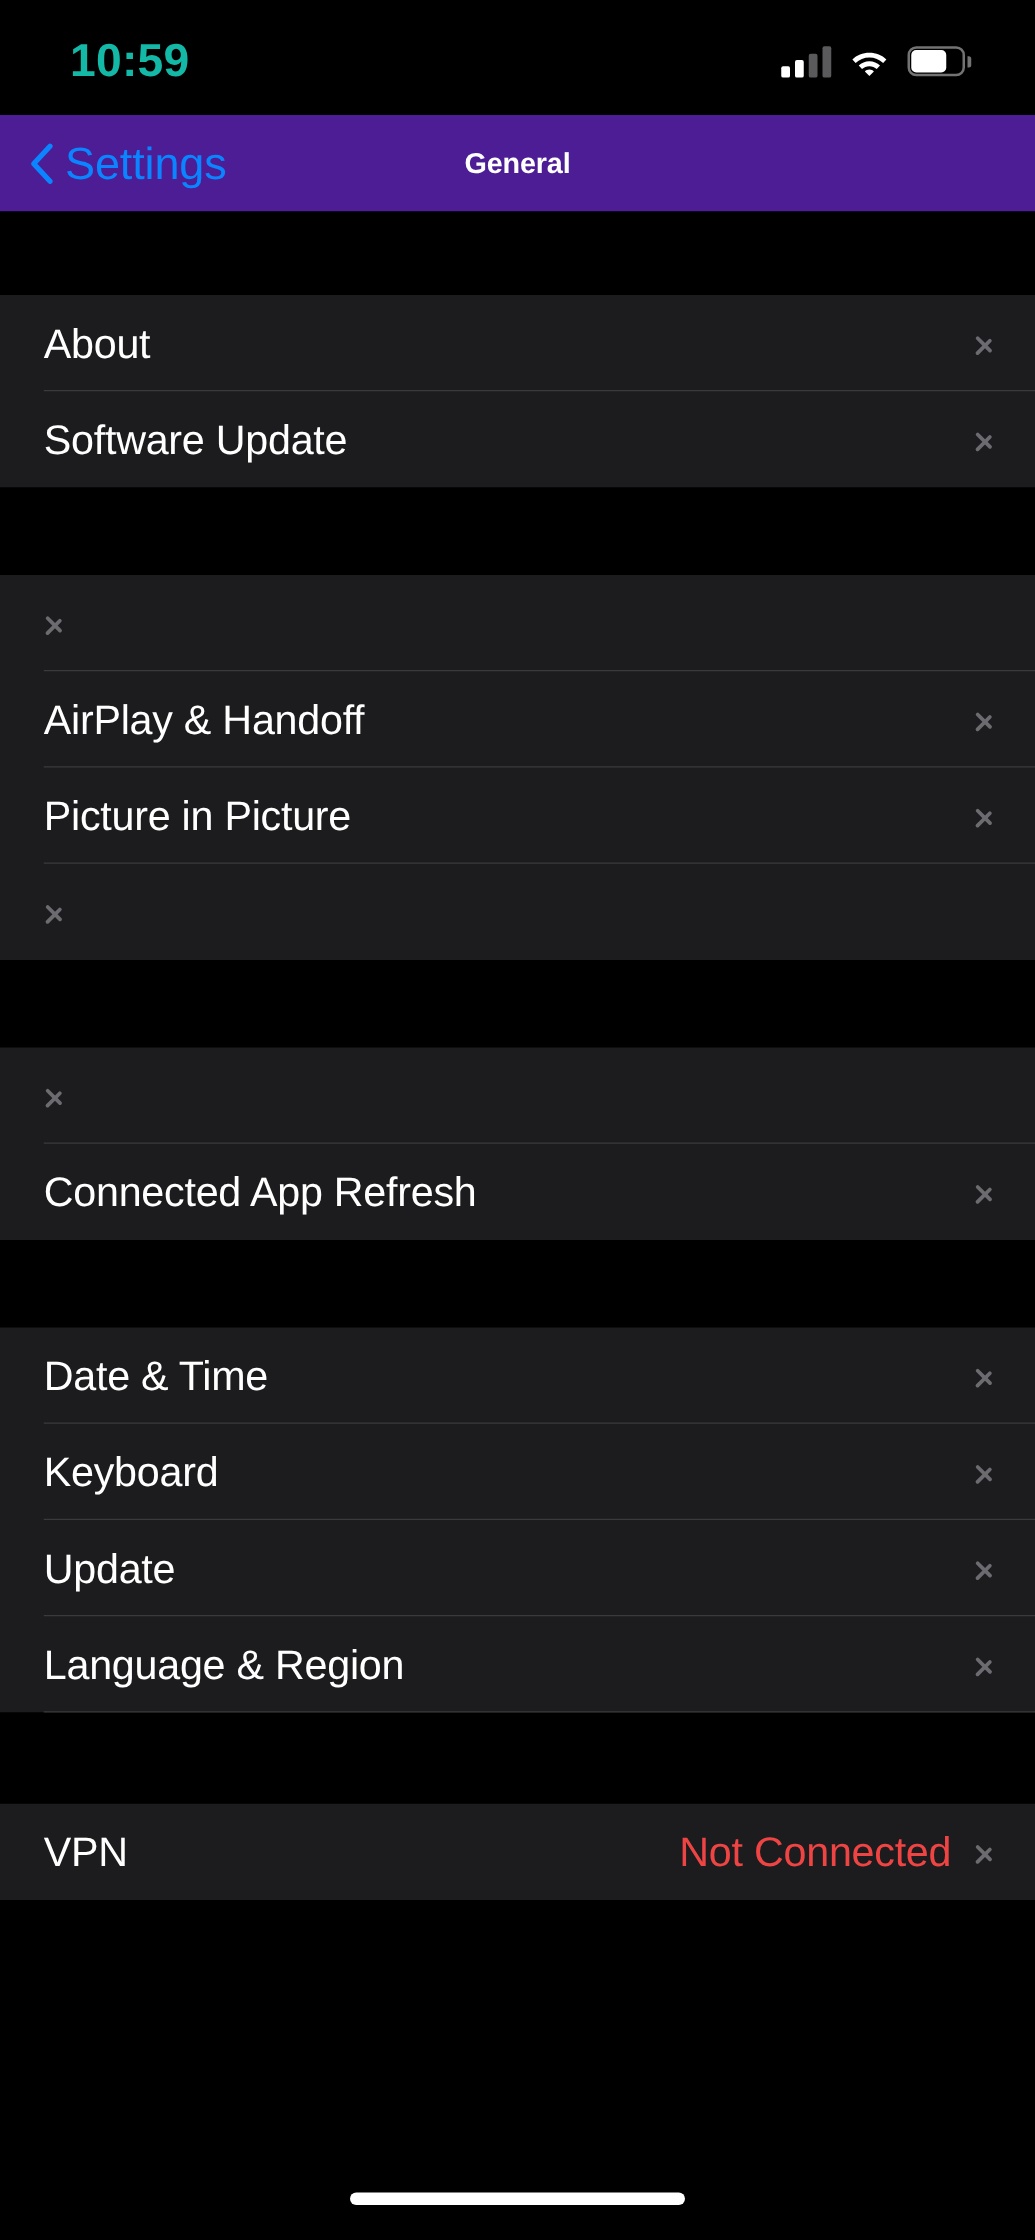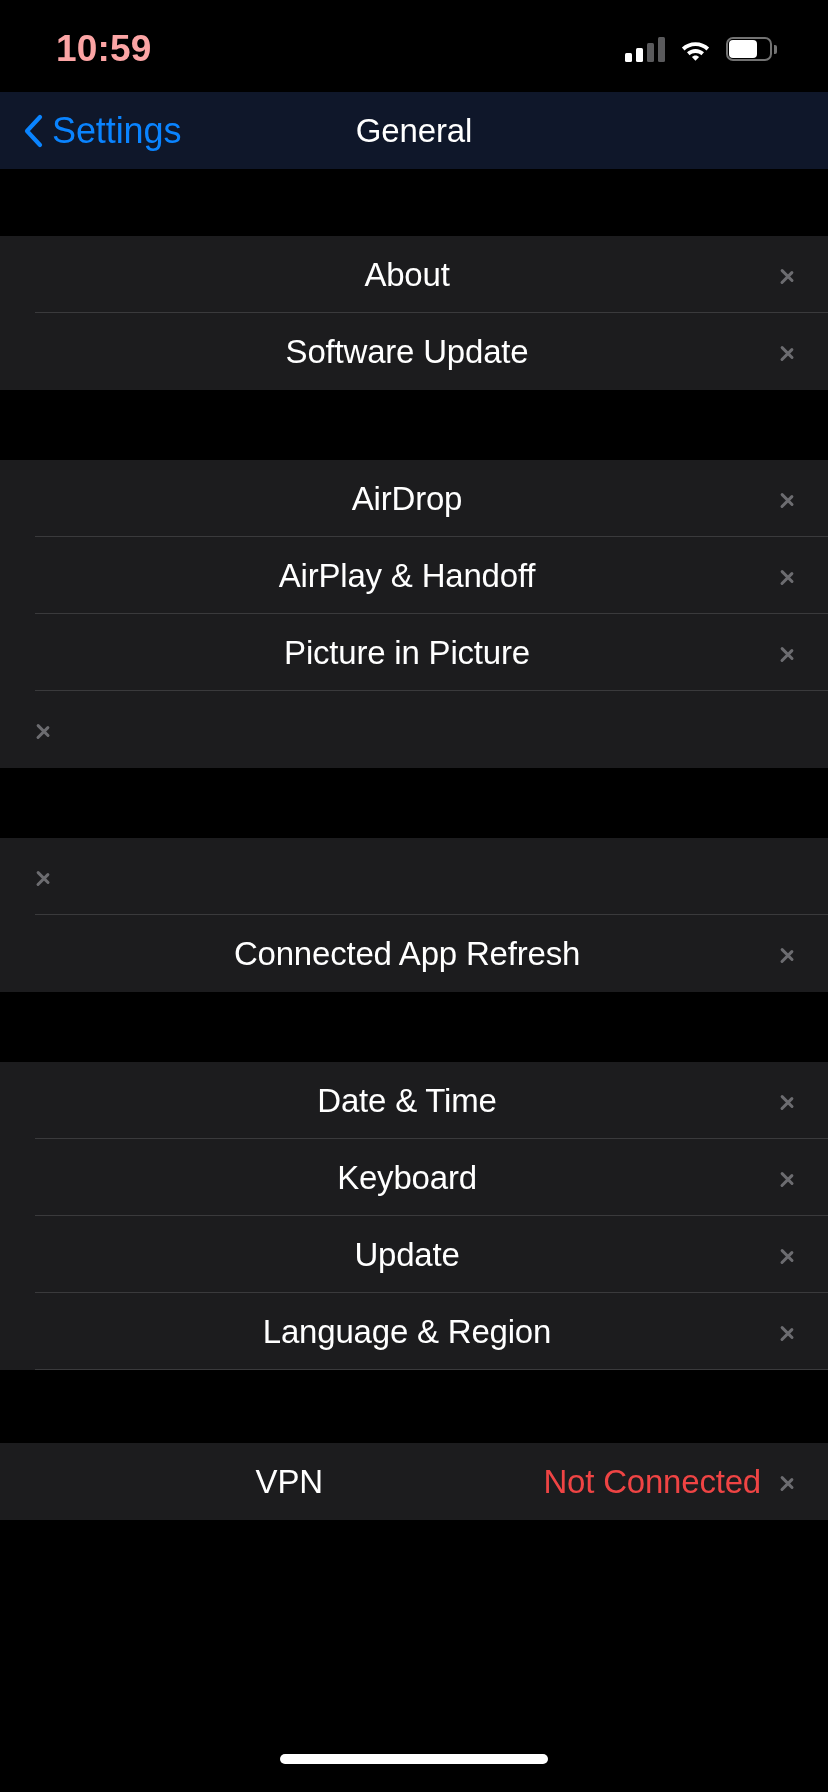--- a/index.html
+++ b/index.html
@@ -11,21 +11,21 @@
   }
   .phone { position:relative; width:828px; height:1792px; background:#000; }
 
   
   .statusbar {
     position:relative; height:92px; width:100%;
     display:flex; align-items:center; justify-content:space-between;
     padding:0 56px 0 56px;
   }
   .sb-time {
-    color:#fca5a5; font-size:37px; font-weight:600; letter-spacing:0.2px;
+    color:#14b8a6; font-size:37px; font-weight:600; letter-spacing:0.2px;
     margin-top:6px;
   }
   .sb-right { display:flex; align-items:center; gap:14px; margin-top:6px; }
 
   .signal { display:flex; align-items:flex-end; gap:4px; height:25px; }
   .signal i { display:block; width:7px; border-radius:1.5px; background:#fff; }
   .signal i.b1 { height:9px; }
   .signal i.b2 { height:14px; }
   .signal i.b3 { height:19px; background:#5a5a5c; }
   .signal i.b4 { height:25px; background:#5a5a5c; }
@@ -42,35 +42,35 @@
     width:28px; background:#fff; border-radius:4px;
   }
   .battery .nub {
     position:absolute; right:-5px; top:8px; width:3px; height:9px;
     background:rgba(255,255,255,0.45); border-radius:0 2px 2px 0;
   }
 
   
   .navbar {
     position:relative; height:77px; width:100%;
-    display:flex; align-items:center; background:#0f172a;
+    display:flex; align-items:center; background:#4c1d95;
   }
   .nav-back {
     position:absolute; left:22px; display:flex; align-items:center; gap:8px;
     cursor:pointer;
   }
   .nav-back .chev-left { width:22px; height:36px; position:relative; }
   .nav-back-label { color:#0a84ff; font-size:36px; letter-spacing:-0.1px; }
   .nav-title {
     width:100%; text-align:center; color:#fff;
-    font-size:33px; font-weight:400; letter-spacing:-0.1px;
-  }
-
-  
-  .list { width:100%;text-align:center; }
+    font-size:23px; font-weight:700; letter-spacing:-0.1px;
+  }
+
+  
+  .list { width:100%; }
   .gap { background:#000; }
   .gap-top { height:67px; }
   .gap-mid { height:70px; }
   .gap-vpn { height:73px; }
 
   .group { background:#1c1c1e; }
   .row {
     position:relative; height:77px; width:100%;
     display:flex; align-items:center;
     padding:0 28px 0 35px;
@@ -161,21 +161,20 @@
       <div class="row">
         <span class="row-label">Software Update</span>
         <span class="chev"></span>
       </div>
     </div>
 
     <div class="gap gap-mid"></div>
 
     <div class="group">
       <div class="row">
-        <span class="row-label">AirDrop</span>
         <span class="chev"></span>
         <span class="sep"></span>
       </div>
       <div class="row">
         <span class="row-label">AirPlay &amp; Handoff</span>
         <span class="chev"></span>
         <span class="sep"></span>
       </div>
       <div class="row">
         <span class="row-label">Picture in Picture</span>

